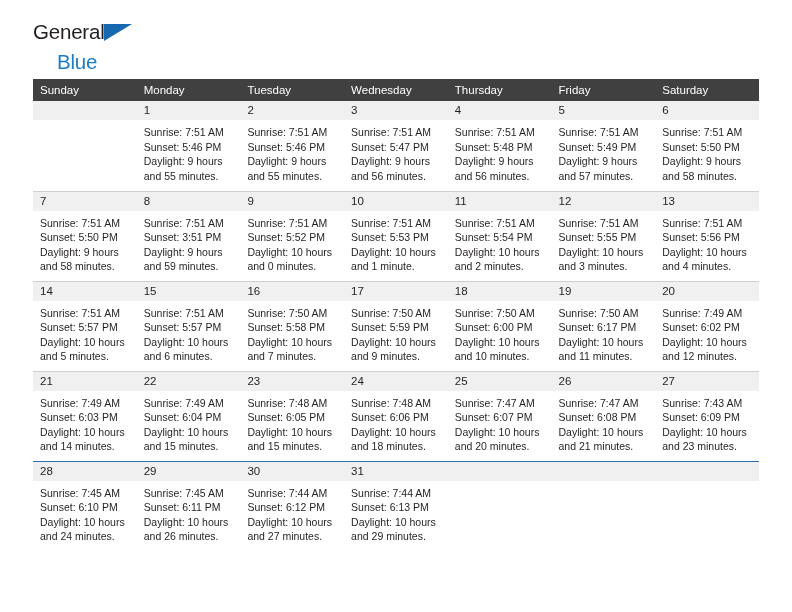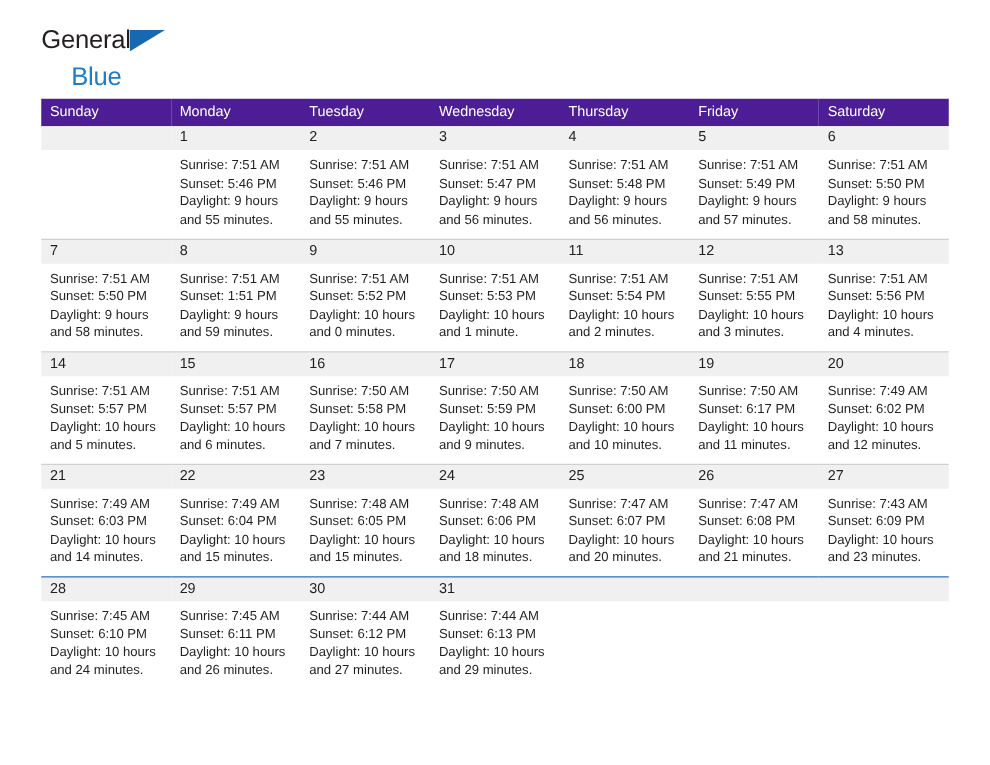--- a/index.html
+++ b/index.html
@@ -83,21 +83,21 @@
   }
 
   
   .calendar {
     margin-top: 11px;
     border-collapse: collapse;
     width: 726px;
     table-layout: fixed;
   }
   .calendar th {
-    background: #4c1d95;
+    background: #404040;
     color: #ffffff;
     font-weight: normal;
     font-size: 11.5px;
     text-align: left;
     padding: 5px 0 5px 7px;
     height: 12px;
     border: none;
   }
   .week-row > td {
     vertical-align: top;
@@ -230,21 +230,21 @@
             <div>Sunrise: 7:51 AM</div>
             <div>Sunset: 5:50 PM</div>
             <div>Daylight: 9 hours</div>
             <div>and 58 minutes.</div>
           </div>
         </td>
         <td>
           <div class="daynum">8</div>
           <div class="details">
             <div>Sunrise: 7:51 AM</div>
-            <div>Sunset: 1:51 PM</div>
+            <div>Sunset: 3:51 PM</div>
             <div>Daylight: 9 hours</div>
             <div>and 59 minutes.</div>
           </div>
         </td>
         <td>
           <div class="daynum">9</div>
           <div class="details">
             <div>Sunrise: 7:51 AM</div>
             <div>Sunset: 5:52 PM</div>
             <div>Daylight: 10 hours</div>

